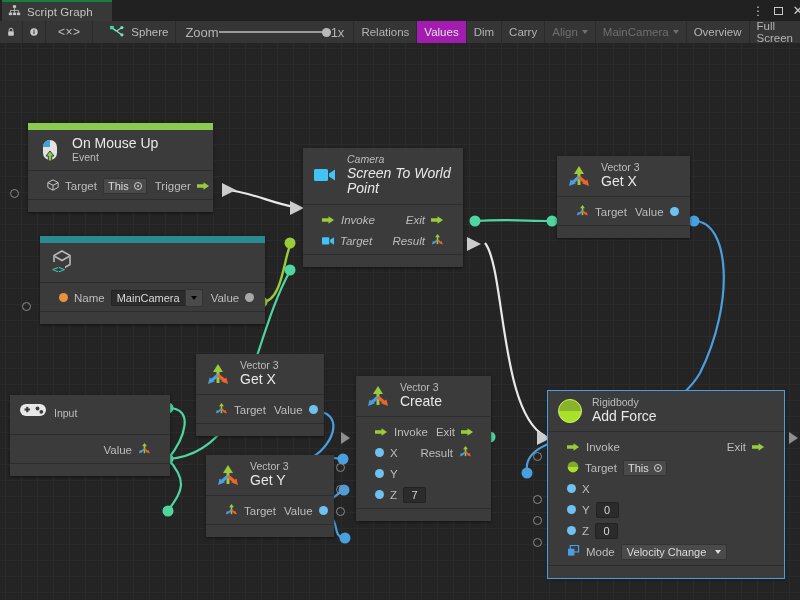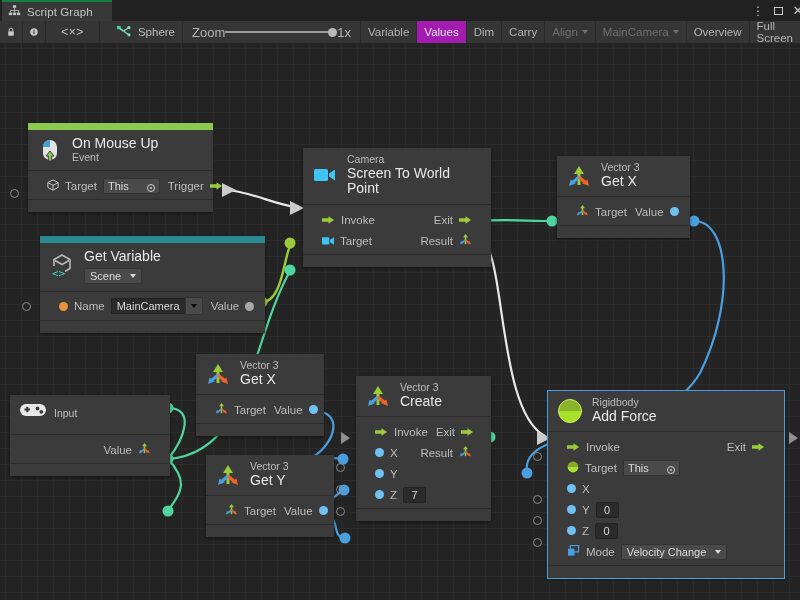--- a/index.html
+++ b/index.html
@@ -67,21 +67,21 @@
   .dot{width:9px;height:9px;border-radius:50%;flex:none;}
   .dot.blue{background:#6ec1f0;}
   .dot.grey{background:#a8a8a8;}
   .dot.orange{background:#e8923c;}
   .arrow-grn{width:13px;height:10px;flex:none;}
 
   
   .valbox{background:#2b2b2b;border:1px solid #222;color:#d6d6d6;font-size:11px;
           padding:1px 5px;border-radius:2px;min-width:11px;text-align:center;}
   .thisbox{background:#4a4a4a;border:1px solid #333;color:#dcdcdc;font-size:11px;
-           padding:1px 4px;border-radius:2px;display:flex;align-items:flex-end;gap:18px;}
+           padding:1px 4px;border-radius:2px;display:flex;align-items:center;gap:5px;}
   .target-ring{width:8px;height:8px;border-radius:50%;border:1.3px solid #cfcfcf;box-sizing:border-box;
                position:relative;}
   .target-ring:after{content:"";position:absolute;left:2px;top:2px;width:2px;height:2px;border-radius:50%;
                      background:#cfcfcf;}
   .dropdown{background:#4a4a4a;border:1px solid #333;color:#dcdcdc;font-size:11px;
             padding:1px 5px;border-radius:2px;display:flex;align-items:center;gap:5px;}
   .namefield{display:flex;align-items:center;}
   .namefield .txt{background:#2b2b2b;border:1px solid #222;border-right:none;color:#d8d8d8;
                   font-size:11px;padding:1px 5px;border-radius:2px 0 0 2px;}
   .namefield .btn{background:#4a4a4a;border:1px solid #333;width:16px;height:16px;
@@ -154,21 +154,21 @@
     </div>
     <div class="zoomwrap">
       <span>Zoom</span>
       <span class="slider">
         <span class="track"></span>
           <span class="knob"></span>
       </span>
       <span>1x</span>
     </div>
     <div class="tb">
-      <span>Variable</span>
+      <span>Relations</span>
     </div>
     <div class="tb sel">
       <span>Values</span>
     </div>
     <div class="tb">
       <span>Dim</span>
     </div>
     <div class="tb">
       <span>Carry</span>
     </div>
@@ -284,27 +284,20 @@
     <div class="node" style="left:40px;top:193px;width:225px;">
       <div class="accent" style="background:#2a8a91"></div>
       <div class="head">
         <span class="ico">
           <svg width="26" height="26" viewBox="0 0 26 26">
             <path d="M13 2 21 6.5v9L13 20 5 15.5v-9z" fill="none" stroke="#b8b8b8" stroke-width="1.6"></path>
             <path d="M6 7.5 13 11.5 20 7.5" stroke="#b8b8b8" stroke-width="1.6" fill="none"></path>
             <rect x="2" y="13" width="14" height="13" fill="#3b3b3b"></rect>
             <text x="3" y="24" font-family="DejaVu Sans Mono, monospace" font-size="11" fill="#3ed6c0">&lt;&gt;</text>
           </svg>
-        </span>
-        <span class="titles">
-          <span class="n-title">Get Variable</span>
-          <span class="dropdown" style="margin-top:3px;align-self:flex-start;">
-            <span>Scene</span>
-            <span class="caret"></span>
-          </span>
         </span>
       </div>
       <div class="body">
         <div class="row">
           <span class="lft">
             <span class="dot orange"></span>
             <span class="plabel">Name</span>
             <span class="namefield">
               <span class="txt">MainCamera</span>
               <span class="btn">
@@ -315,21 +308,21 @@
           <span class="rgt">
             <span class="plabel">Value</span>
             <span class="dot grey"></span>
           </span>
         </div>
       </div>
       <div class="foot"></div>
       <span class="outring" style="left:-18px;top:66px;"></span>
     </div>
 
-    <div class="node" style="left:303px;top:105px;width:188px;">
+    <div class="node" style="left:303px;top:105px;width:160px;font-style:italic;">
       <div class="head">
         <span class="ico">
           <svg width="26" height="24" viewBox="0 0 26 24">
             <rect x="2" y="6" width="14" height="12" rx="1.5" fill="#40c4f5"></rect>
             <path d="M17 10.5 23 6.5v11l-6-4z" fill="#40c4f5"></path>
           </svg>
         </span>
         <span class="titles">
           <span class="n-sub">Camera</span>
           <span class="n-title">Screen To World Point</span>

